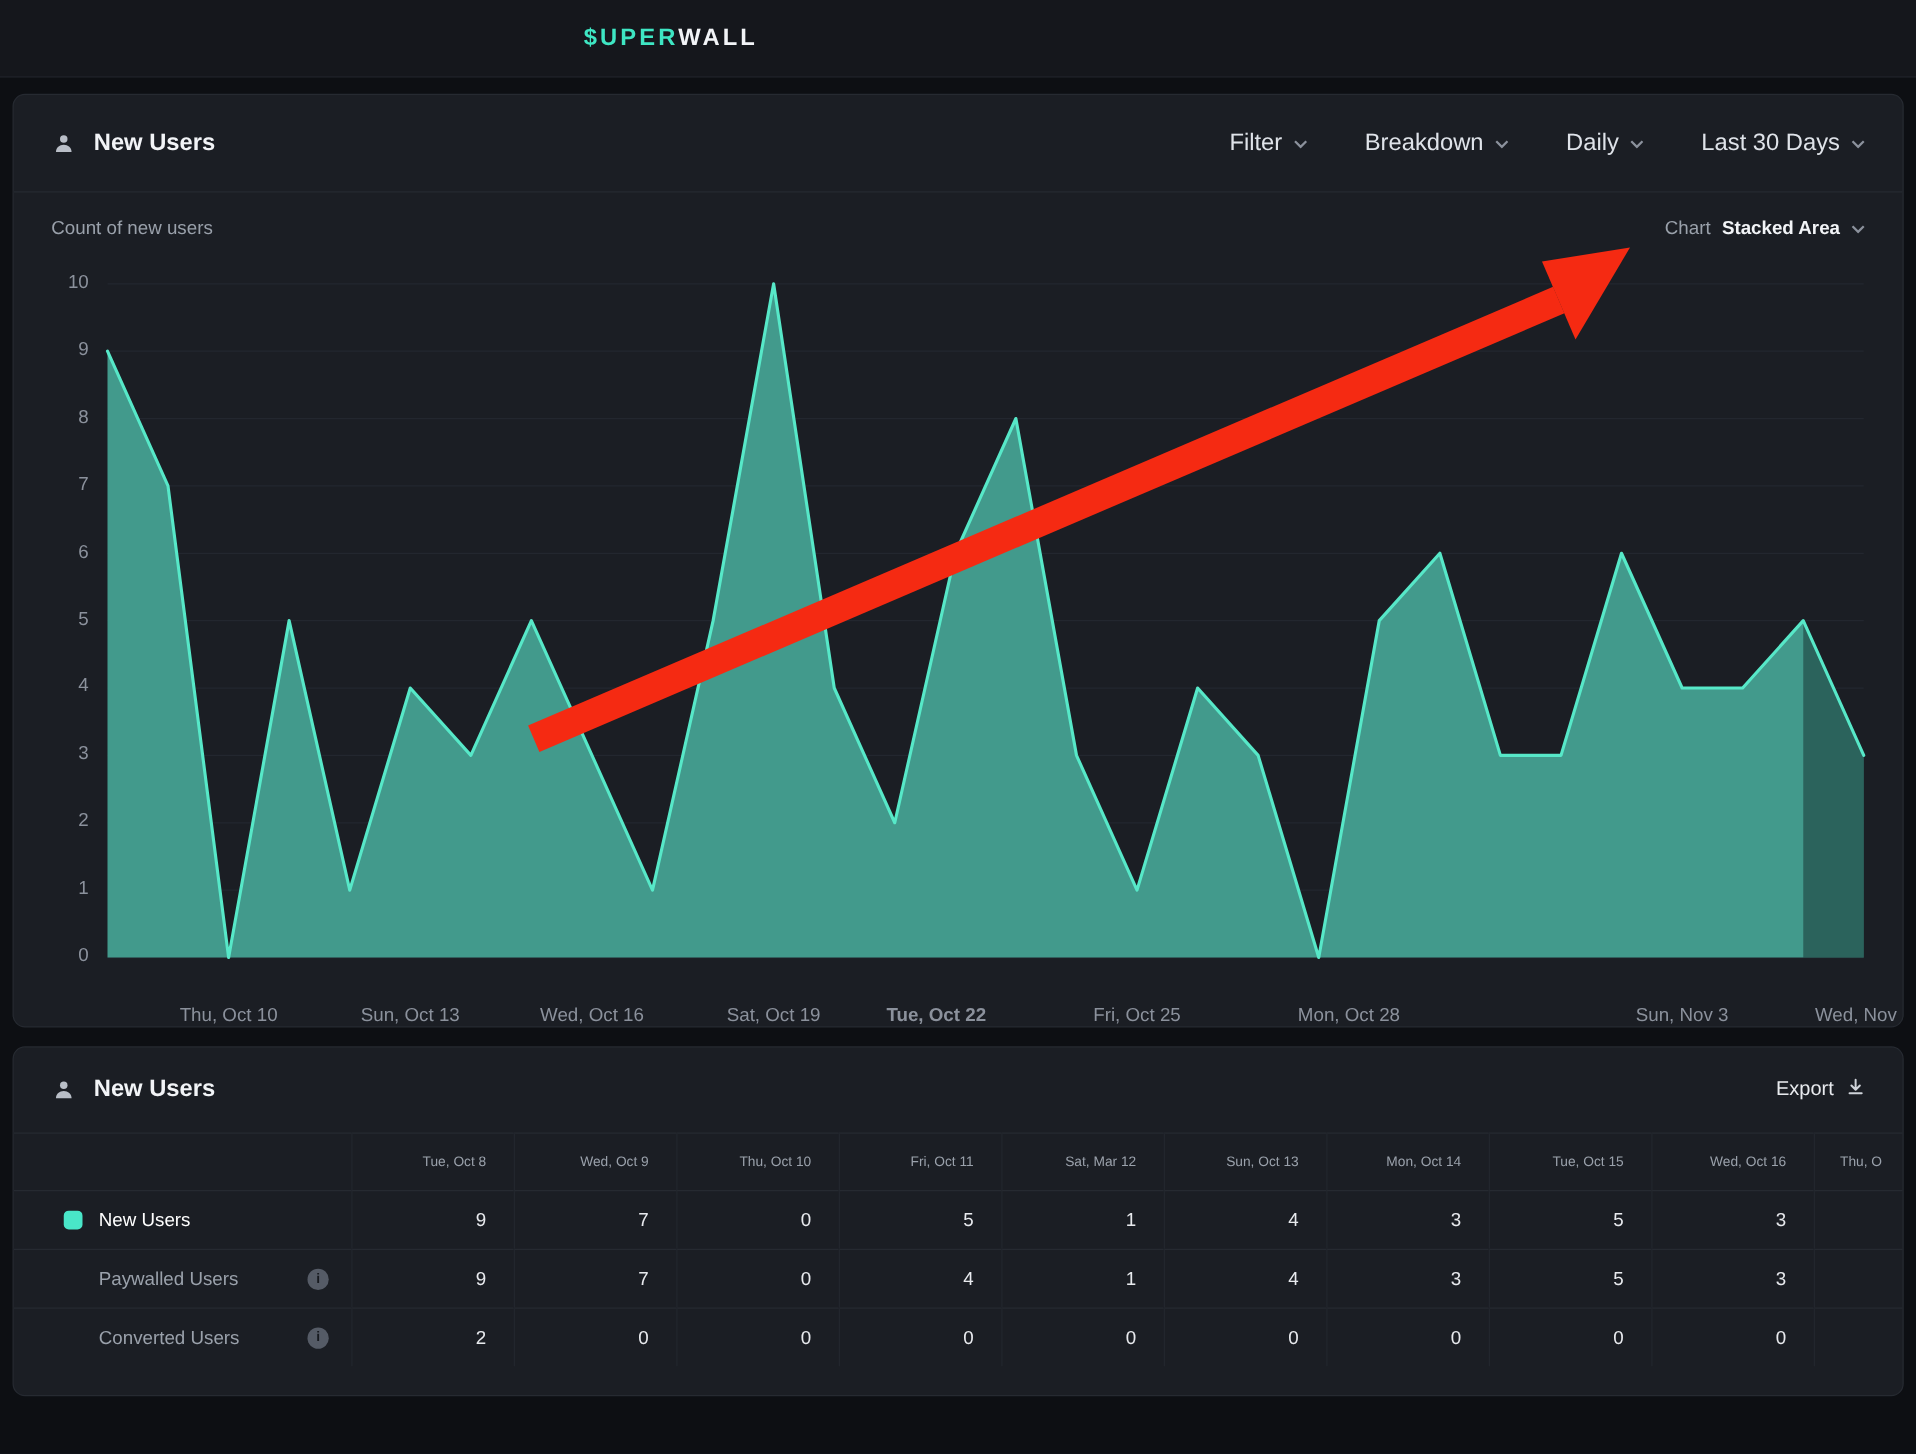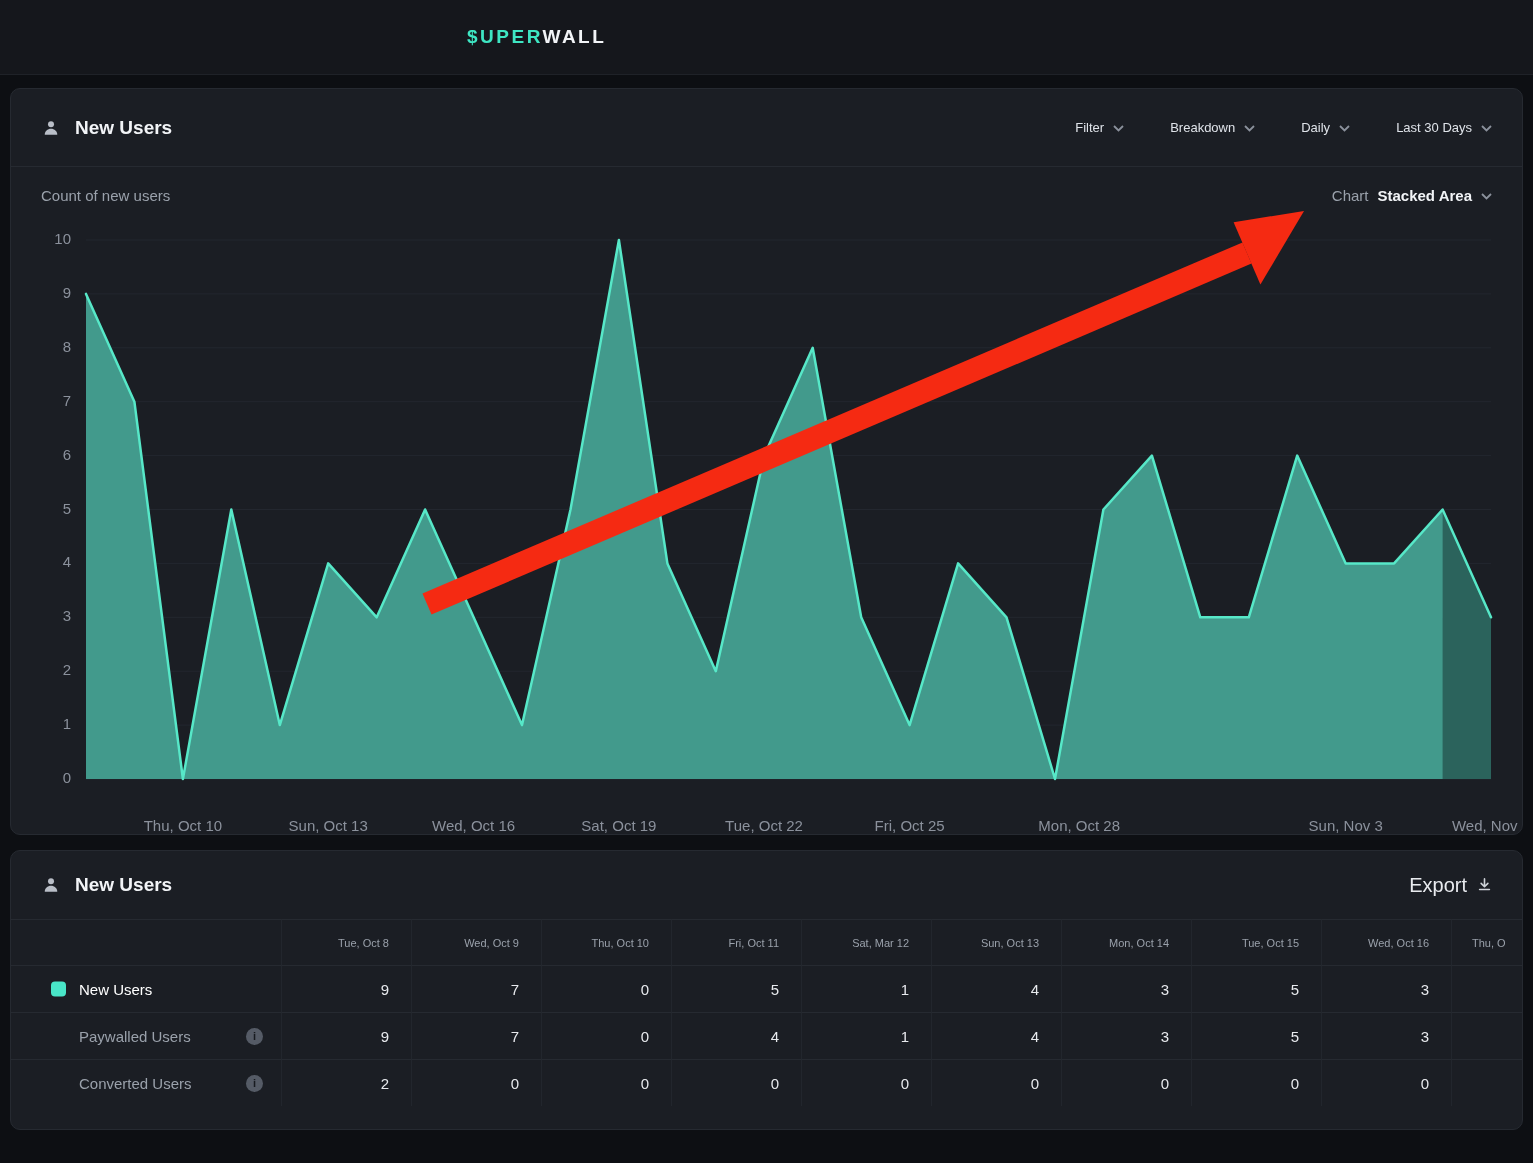--- a/index.html
+++ b/index.html
@@ -1,53 +1,53 @@
 <!DOCTYPE html>
 <html><head>
 <meta charset="utf-8">
 <style>
   *{margin:0;padding:0;box-sizing:border-box}
   html,body{width:1533px;height:1163px;overflow:hidden}
   body{background:#0d0f13;font-family:"Liberation Sans","DejaVu Sans",sans-serif;color:#e8eaee;position:relative}
 
   
-  .topbar{height:75px;background:#15171c;border-bottom:1px solid #1f2228;display:flex;align-items:center}
+  .topbar{height:62px;background:#15171c;border-bottom:1px solid #1f2228;display:flex;align-items:center}
   .logo{margin-left:467px;font-size:19px;font-weight:bold;letter-spacing:2.5px;color:#f2f4f7}
   .logo .teal{color:#3ee6c3}
 
   
   .panel{background:#1b1e24;border:1px solid #262a31;border-radius:10px;margin:0 10px;overflow:hidden;position:relative}
   .chart-panel{margin-top:13px;height:747px}
   .table-panel{margin-top:15px;height:280px}
 
   .panel-header{height:78px;display:flex;align-items:center;padding:0 30px;border-bottom:1px solid #262a31}
   .panel-title-group{display:flex;align-items:center;gap:14px}
   .panel-title{font-size:19px;font-weight:600;color:#f2f4f7}
   .person-icon{width:20px;height:20px;display:inline-flex}
 
   .controls{margin-left:auto;display:flex;align-items:center;gap:46px}
-  .ctrl{display:flex;align-items:center;gap:9px;background:none;border:none;color:#dfe3e9;font-size:13px;font-family:inherit;cursor:pointer}
+  .ctrl{display:flex;align-items:center;gap:9px;background:none;border:none;color:#dfe3e9;font-size:19px;font-family:inherit;cursor:pointer}
   .chev{display:inline-flex;margin-top:2px}
 
   
   .chart-section{position:relative;height:668px}
   .chart-subtitle{position:absolute;left:30px;top:20px;font-size:15px;color:#9aa1ab}
   .chart-type{position:absolute;right:30px;top:20px;display:flex;align-items:center;gap:9px;background:none;border:none;font-size:15px;font-family:inherit;cursor:pointer}
   .chart-type .k{color:#9aa1ab}
   .chart-type .v{color:#f2f4f7;font-weight:600}
 
   #plot-svg{position:absolute;left:75px;top:73px;width:1405px;height:539px;overflow:visible}
   .ytick{position:absolute;width:56px;text-align:right;left:4px;font-size:15px;color:#8b919c}
   #x-axis{position:absolute;left:75px;top:650px;width:1405px;height:22px}
   .xtick{position:absolute;width:130px;text-align:center;font-size:15px;color:#8b919c;white-space:nowrap}
   #arrow-svg{position:absolute;left:0;top:0;width:1511px;height:668px;pointer-events:none}
 
   
   .table-header{height:68px;display:flex;align-items:center;padding:0 30px}
-  .export-btn{margin-left:auto;display:flex;align-items:center;gap:10px;background:none;border:none;color:#e8eaee;font-size:20px;font-family:inherit;cursor:pointer}
+  .export-btn{margin-left:auto;display:flex;align-items:center;gap:10px;background:none;border:none;color:#e8eaee;font-size:16px;font-family:inherit;cursor:pointer}
   #table-grid{display:grid;grid-template-columns:270px repeat(10,130px)}
   #table-grid .th{height:46px;display:flex;align-items:center;justify-content:flex-end;padding-right:22px;font-size:11px;color:#9aa1ab;border-top:1px solid #262a31;border-left:1px solid #22262d;white-space:nowrap}
   #table-grid .th.tl-head{border-left:none}
   #table-grid .th.th-last{justify-content:flex-start;padding-left:20px}
   #table-grid .td{height:47px;display:flex;align-items:center;justify-content:flex-end;padding-right:22px;font-size:15px;color:#e8eaee;border-top:1px solid #262a31;border-left:1px solid #22262d}
   #table-grid .tl{height:47px;display:flex;align-items:center;position:relative;padding-left:68px;border-top:1px solid #262a31;font-size:15px;color:#9aa1ab}
   .swatch{position:absolute;left:40px;top:50%;transform:translateY(-50%);width:15px;height:15px;border-radius:4px;background:#49e6c8}
   .lbl.white{color:#ffffff}
   .info{margin-left:auto;margin-right:18px;width:17px;height:17px;border-radius:50%;background:#555b66;color:#171a1f;font-size:11px;font-weight:bold;display:flex;align-items:center;justify-content:center;font-style:normal}
 </style>
@@ -146,21 +146,21 @@
         <line x1="0" y1="0" x2="1405" y2="0" stroke="#23272f" stroke-width="1"></line>
         <polygon points="0,53.9 48.4,161.7 96.9,539 145.3,269.5 193.8,485.1 242.2,323.4 290.7,377.3 339.1,269.5 387.6,377.3 436,485.1 484.5,269.5 532.9,0 581.4,323.4 629.8,431.2 678.3,215.6 726.7,107.8 775.2,377.3 823.6,485.1 872.1,323.4 920.5,377.3 969,539 1017.4,269.5 1065.9,215.6 1114.3,377.3 1162.8,377.3 1211.2,215.6 1259.7,323.4 1308.1,323.4 1356.6,269.5 1405,377.3 1405,539 0,539" fill="#429a8c"></polygon>
         <polygon points="1356.6,269.5 1405,377.3 1405,539 1356.6,539" fill="rgba(8,11,15,0.38)"></polygon>
         <polyline points="0,53.9 48.4,161.7 96.9,539 145.3,269.5 193.8,485.1 242.2,323.4 290.7,377.3 339.1,269.5 387.6,377.3 436,485.1 484.5,269.5 532.9,0 581.4,323.4 629.8,431.2 678.3,215.6 726.7,107.8 775.2,377.3 823.6,485.1 872.1,323.4 920.5,377.3 969,539 1017.4,269.5 1065.9,215.6 1114.3,377.3 1162.8,377.3 1211.2,215.6 1259.7,323.4 1308.1,323.4 1356.6,269.5 1405,377.3" fill="none" stroke="#57e8c8" stroke-width="2.5" stroke-linejoin="round" stroke-linecap="round"></polyline>
       </svg>
     <div id="x-axis">
         <div class="xtick" style="left: 31.9px;">Thu, Oct 10</div>
         <div class="xtick" style="left: 177.2px;">Sun, Oct 13</div>
         <div class="xtick" style="left: 322.6px;">Wed, Oct 16</div>
         <div class="xtick" style="left: 467.9px;">Sat, Oct 19</div>
-        <div class="xtick" style="left: 613px;">Tue, Oct 22</div>
+        <div class="xtick" style="left: 598px; font-weight: bold;">Tue, Oct 22</div>
         <div class="xtick" style="left: 758.6px;">Fri, Oct 25</div>
         <div class="xtick" style="left: 904px; text-align: right;">Mon, Oct 28</div>
         <div class="xtick" style="left: 1049.3px; margin-top: 28px;">Thu, Oct 31</div>
         <div class="xtick" style="left: 1194.7px;">Sun, Nov 3</div>
         <div class="xtick" style="left: 1340px;">Wed, Nov 6</div>
       </div>
 
     <svg id="arrow-svg">
       <line x1="416" y1="437" x2="1236" y2="86" stroke="#f52a12" stroke-width="23"></line>
       <polygon points="1293,44 1249.4,117.6 1222.6,55.2" fill="#f52a12"></polygon>

